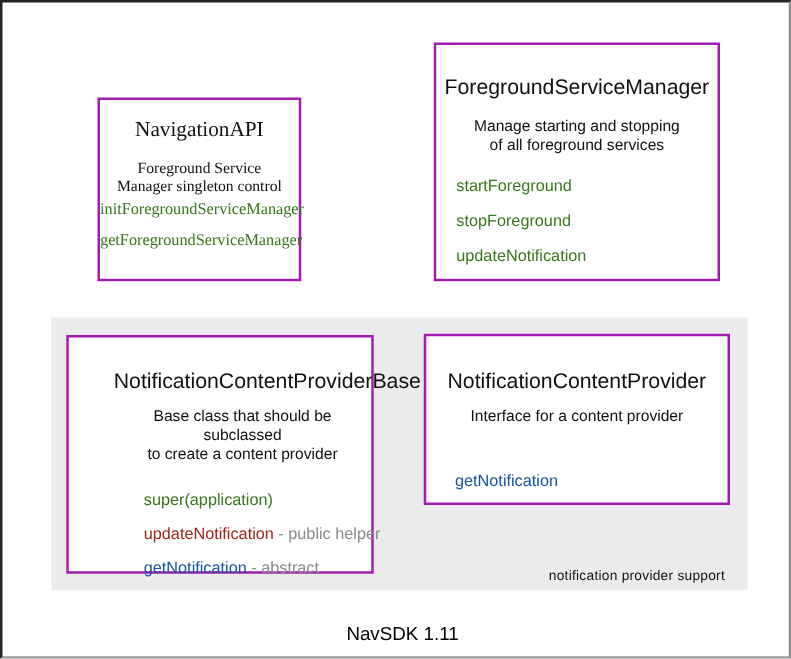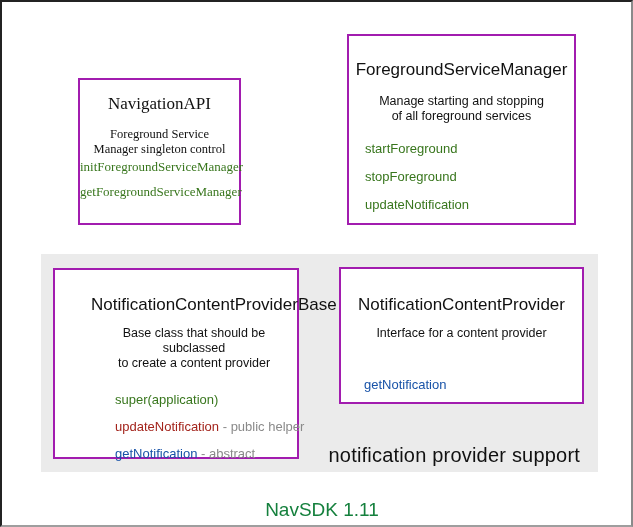--- a/index.html
+++ b/index.html
@@ -18,21 +18,21 @@
   .panel {
     position:absolute;
     left:39px; top:252px;
     width:557px; height:218px;
     background:var(--panel-bg, #ebebeb);
   }
 
   .panel-label {
     position:absolute;
     right:18px; bottom:5px;
-    font-size:20px;
+    font-size:11px;
     color:#111111;
     letter-spacing:0.2px;
     white-space:nowrap;
   }
 
   .class-box {
     position:absolute;
     background:#ffffff;
     border:2px solid #a21caf;
     box-sizing:border-box;
@@ -70,22 +70,22 @@
 
   .m-name[data-color="green"] { color:var(--green, #38761d); }
   .m-name[data-color="red"]   { color:var(--red, #a3241c); }
   .m-name[data-color="blue"]  { color:var(--blue, #1853a8); }
   .m-suffix { color:var(--gray, #8a8a8a); }
 
   .caption {
     position:absolute;
     left:11px; right:0; top:497px;
     text-align:center;
-    font-size:19px;
-    color:#15803d;
+    font-size:15px;
+    color:#000000;
   }
 </style>
 </head>
 <body>
 
 <div class="canvas">
 
   <div class="panel">
     <div class="panel-label">notification provider support</div>
   </div>

